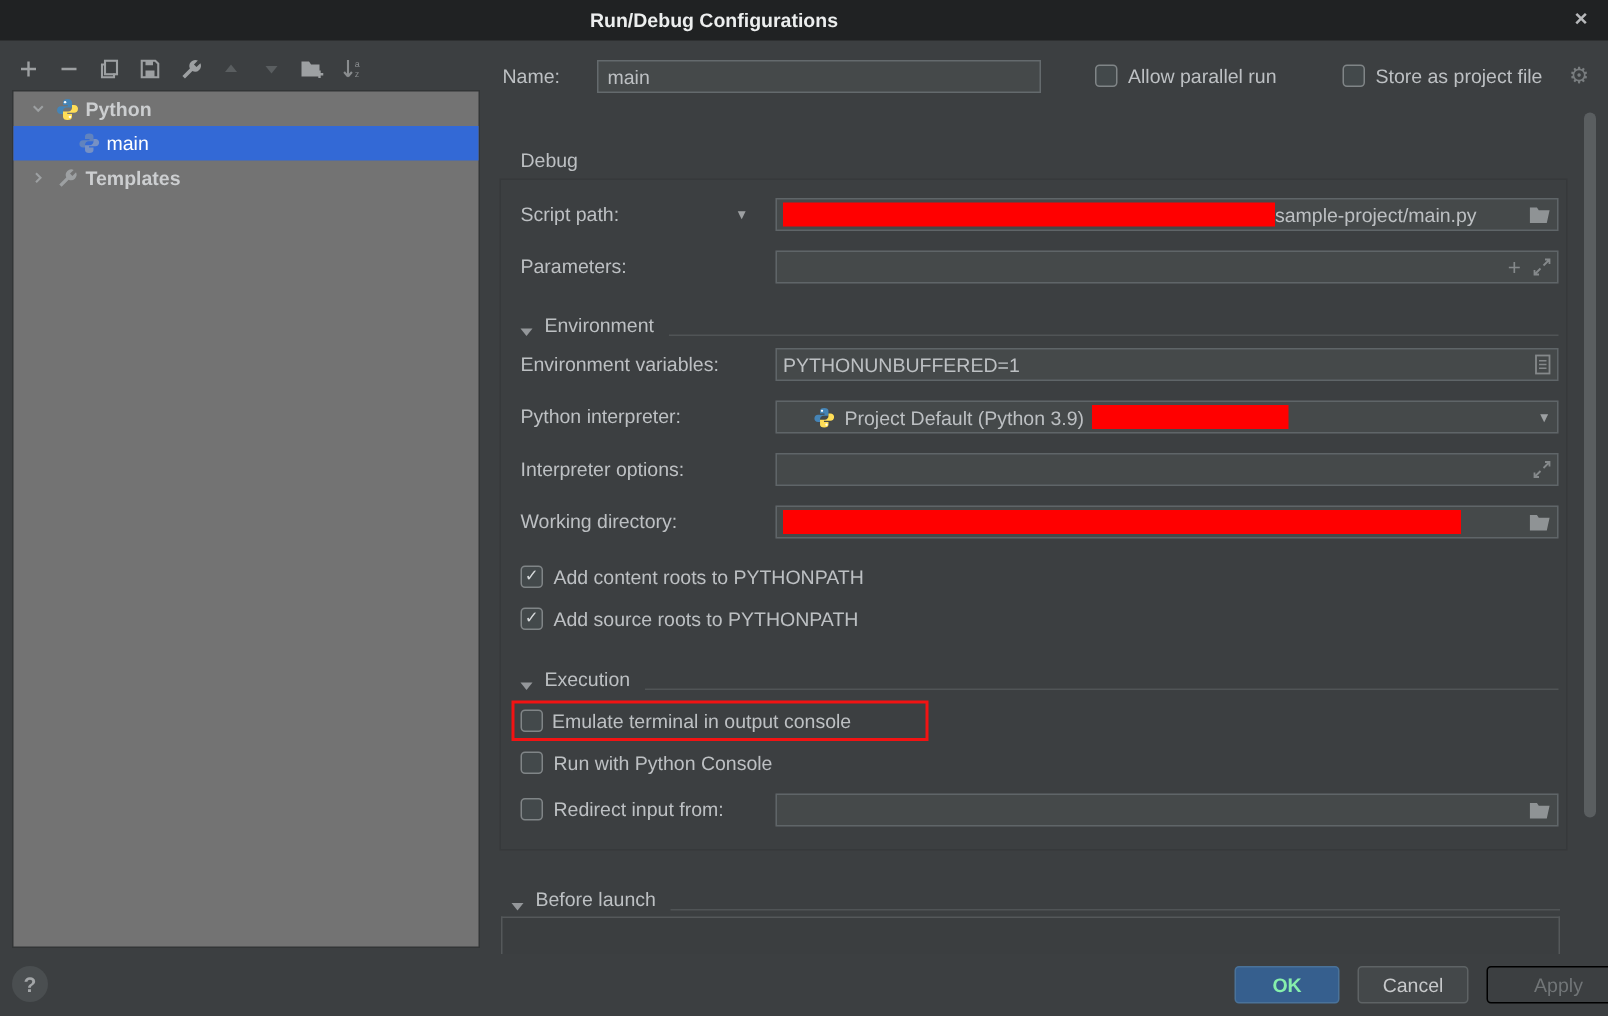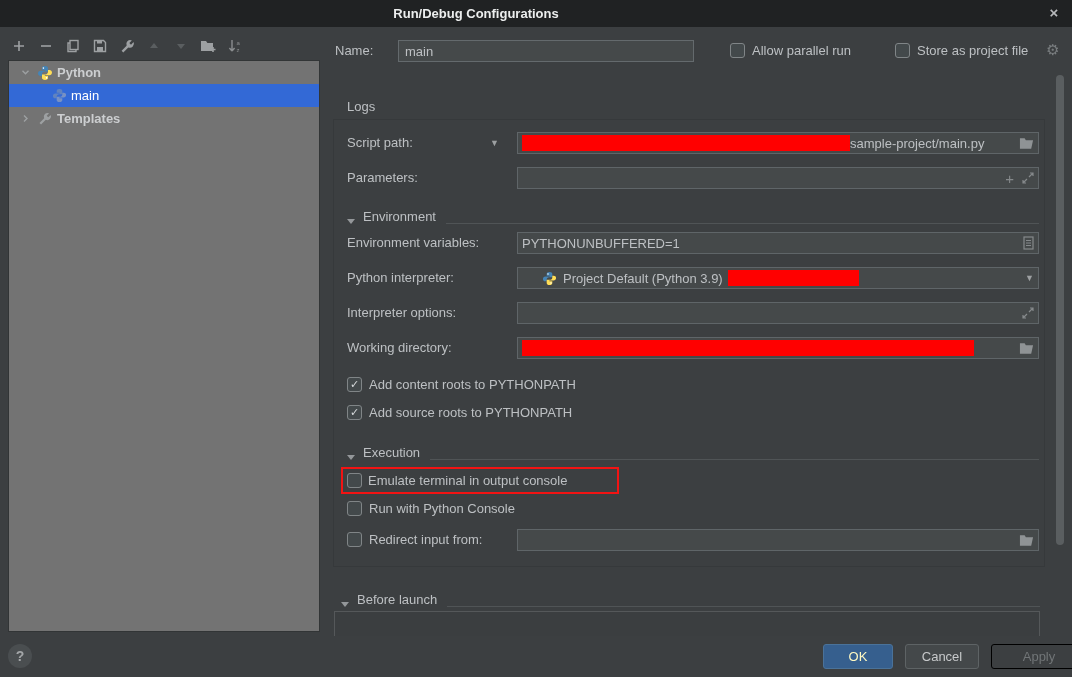--- a/index.html
+++ b/index.html
@@ -103,21 +103,21 @@
   .bl-box {
     position:absolute; left:334px; top:611px; width:706px; height:25px;
     border:1px solid #55585a; border-bottom:none; background:#3b3e40;
   }
 
   
   .btn {
     position:absolute; top:644px; height:25px; border-radius:3px;
     display:flex; align-items:center; justify-content:center; cursor:pointer; font-size:13px;
   }
-  .btn.ok { left:823px; width:70px; background:#365f8e; border:1px solid #4a7299; color:#fef9c3; font-weight:normal; }
+  .btn.ok { left:823px; width:70px; background:#365f8e; border:1px solid #4a7299; color:#86efac; font-weight:bold; }
   .btn.cancel { left:905px; width:74px; background:#44484a; border:1px solid #5e6365; color:#c7c9cb; }
   .btn.apply { left:991px; width:96px; background:#3c3f41; border:1px solid #000000; color:#717577;text-align:center; }
 
   .dd-arrow { color:#9da0a2; font-size:9px; }
   svg { display:block; }
 </style>
 </head>
 <body>
 
 <div class="titlebar">
@@ -224,21 +224,21 @@
 
 <span class="lbl" style="left:335px; top:40px;">Name:</span>
 <input class="txtfield" style="left: 398px; top: 40px; width: 296px;" value="main">
 <span class="cb" style="left:730px; top:43px;"></span>
 <span class="lbl" style="left:752px; top:40px;">Allow parallel run</span>
 <span class="cb" style="left:895px; top:43px;"></span>
 <span class="lbl" style="left:917px; top:40px;">Store as project file</span>
 <span class="abs" style="left:1046px; top:41px; color:#797d7f; font-size:15px;">⚙</span>
 
 <div class="tabs">
-  <span class="tab">Logs</span>
+  <span class="tab">Debug</span>
 </div>
 
 <div class="content-panel"></div>
 <div class="scroll-thumb"></div>
 
 <span class="lbl" style="left:347px; top:132px;">Script path:</span>
 <span class="abs dd-arrow" style="left:490px; top:138px;">▼</span>
 <div class="ffield" style="top:132px;">
   <span class="redact" style="width:328px;"></span>
   <span style="white-space:nowrap;">sample-project/main.py</span>

